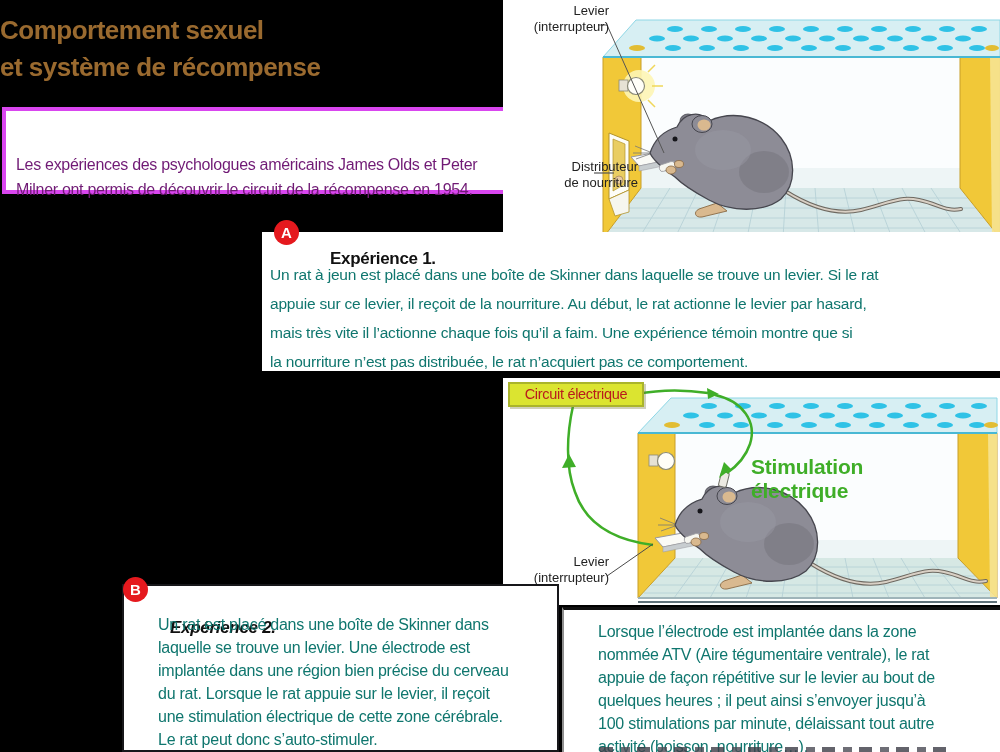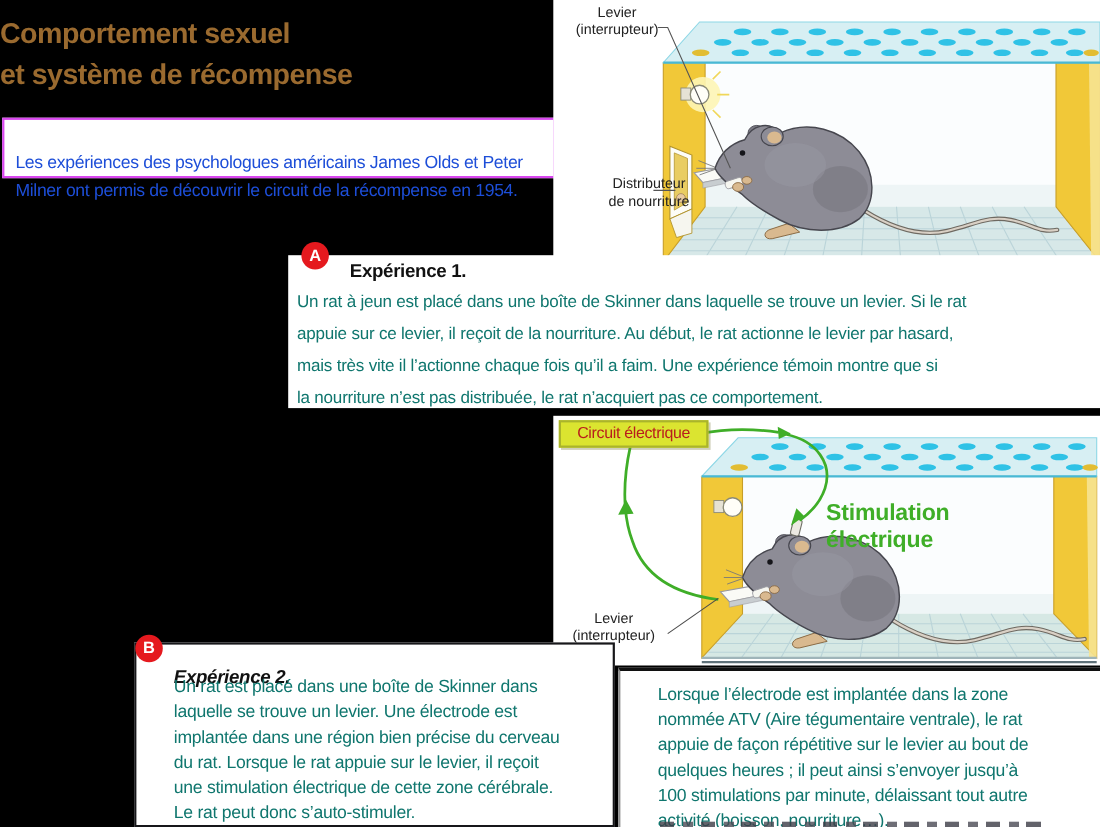--- a/index.html
+++ b/index.html
@@ -3,46 +3,46 @@
 <meta charset="utf-8">
 <style>
   html,body{margin:0;padding:0;background:#000;}
   #canvas{position:relative;width:1000px;height:752px;background:#000;overflow:hidden;
           font-family:"Liberation Sans",sans-serif;}
   
   .page-title{position:absolute;left:0;top:12px;width:404px;text-align:left;
               font-weight:bold;font-size:26px;line-height:37px;color:#9a6a2f;letter-spacing:-0.5px;}
   
   .intro-box{position:absolute;left:2px;top:107px;width:479px;height:47px;background:#fff;
-             border:2px solid #d946ef;padding:2px 10px;color:#1d4ed8;font-size:16px;
+             border:4px solid #d946ef;padding:16px 10px;color:#701a75;font-size:16px;
              line-height:25px;letter-spacing:-0.3px;white-space:pre-line;}
   
   .panel{position:absolute;background:#fff;}
   #panel1{left:503px;top:0;width:497px;height:246px;}
   #panel2{left:503px;top:378px;width:497px;height:227px;}
-  .fig-label{position:absolute;font-size:13px;line-height:15.5px;color:#222;text-align:center;
+  .fig-label{position:absolute;font-size:13px;line-height:15.5px;color:#222;text-align:right;
              white-space:pre-line;}
   #lbl-lever1{left:10px;top:3px;width:96px;}
   #lbl-disp1{left:13px;top:159px;width:96px;margin-left:26px;}
   #lbl-lever2{left:4px;top:176px;width:102px;}
   #lbl-circuit{position:absolute;left:5px;top:4px;width:132px;height:21px;background:#dbe430;
                border:2px solid #aab42b;color:#b91c1c;font-size:14.5px;line-height:21px;
                text-align:center;letter-spacing:-0.3px;box-shadow:2px 2px 0 rgba(120,120,60,.35);}
   #lbl-stim{position:absolute;left:248px;top:77px;width:210px;font-weight:bold;font-size:21px;
             color:#3fae28;letter-spacing:-0.2px;}
   
   .expbox{position:absolute;background:#fff;}
   #exp1{left:262px;top:232px;width:738px;height:139px;}
   #exp2{left:122px;top:584px;width:433px;height:164px;border:2px solid #17171a;}
   .badge{position:absolute;width:25px;height:25px;border-radius:50%;background:#e5191e;
          color:#fff;font-weight:bold;font-size:15px;display:flex;align-items:center;
          justify-content:center;}
   #exp1 .badge{left:12px;top:-12px;}
   #exp2 .badge{left:-1px;top:-9px;}
-  .exp-heading{position:absolute;margin:0;font-size:17px;font-weight:bold;color:#111;
+  .exp-heading{position:absolute;margin:12px;font-size:17px;font-weight:bold;color:#111;
                letter-spacing:-0.3px;}
   #exp1 .exp-heading{left:56px;top:5px;}
   #exp2 .exp-heading{left:34px;top:20px;font-style:italic;}
   .exp-body{position:absolute;margin:0;color:#0f766e;white-space:pre-line;}
   #exp1 .exp-body{left:8px;top:28px;width:726px;font-size:15.5px;line-height:29px;
                   letter-spacing:-0.2px;}
   #exp2 .exp-body{left:34px;top:27px;width:392px;font-size:16px;line-height:23px;
                   letter-spacing:-0.25px;}
   
   #atv-box{position:absolute;left:562px;top:607px;width:438px;height:160px;background:#fff;

